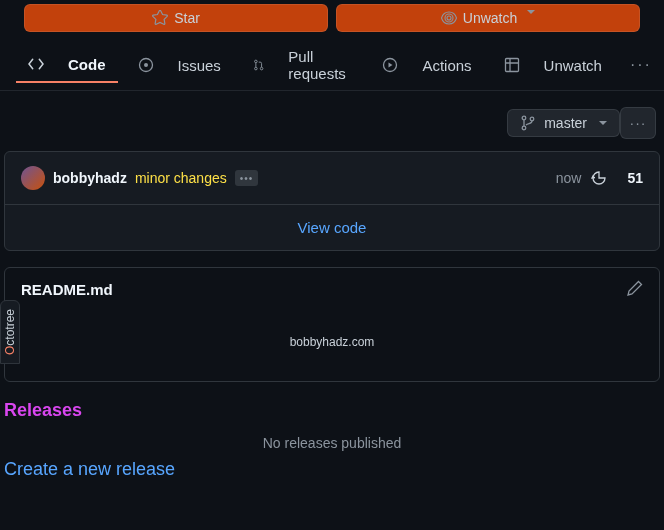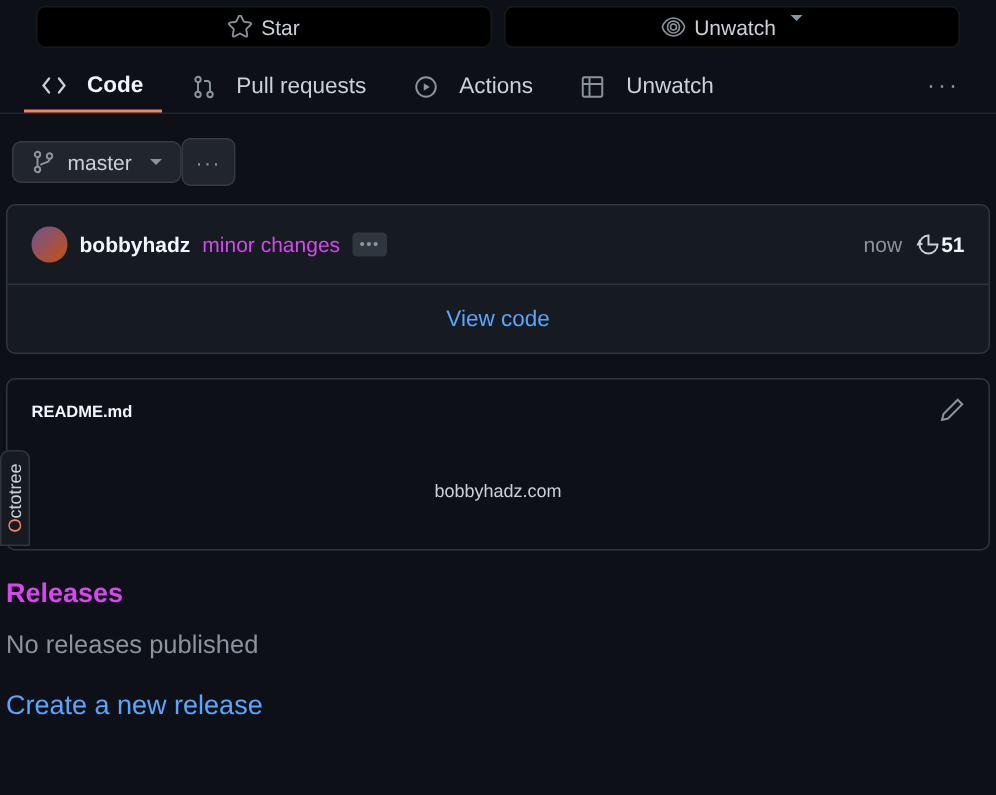--- a/index.html
+++ b/index.html
@@ -18,39 +18,39 @@
   padding: 4px 24px 8px;
 }
 .btn {
   display: inline-flex;
   justify-content: center;
   gap: 6px;
   padding: 5px 28px;
   font-size: 14px;
   font-weight: 500;
   color: #c9d1d9;
-  background: #000000;
+  background: #c2410c;
   border: 1px solid rgba(240,246,252,0.1);
   border-radius: 6px;
   cursor: pointer;
 }
 .btn-wide { flex: 1; }
 .icon-svg { width: 16px; height: 16px; fill: #8b949e; }
 .caret-down { width: 0; height: 0; border-left: 4px solid transparent; border-right: 4px solid transparent; border-top: 4px solid #8b949e; margin-left: 4px; }
 .tabs {
   display: flex;
   align-items: center;
   gap: 8px;
   padding: 0 16px;
   border-bottom: 1px solid #21262d;
 }
 .tab {
   display: inline-flex;
   align-items: center;
-  gap: 14px;
+  gap: 24px;
   padding: 8px 12px;
   color: #c9d1d9;
   font-size: 15px;
   cursor: pointer;
 }
 .tab.active {
   font-weight: 600;
   border-bottom: 2px solid #f78166;
   color: #f0f6fc;
 }
@@ -58,21 +58,21 @@
   margin-left: auto;
   padding: 8px;
   color: #8b949e;
   font-size: 16px;
   letter-spacing: 2px;
   cursor: pointer;
 }
 .branch-row {
   display: flex;
   align-items: center;
-  justify-content: flex-start;
+  justify-content: flex-end;
   padding: 16px 8px 12px;
 }
 .branch-btn {
   display: inline-flex;
   align-items: center;
   gap: 8px;
   padding: 5px 12px;
   background: #21262d;
   border: 1px solid rgba(240,246,252,0.1);
   border-radius: 6px;
@@ -109,75 +109,75 @@
   gap: 8px;
 }
 .avatar {
   width: 24px;
   height: 24px;
   border-radius: 50%;
   background: linear-gradient(135deg, #6e5494 0%, #c9510c 100%);
   flex-shrink: 0;
 }
 .author { font-weight: 600; color: #f0f6fc; }
-.commit-msg { color: #d946ef; text-align: right; }
+.commit-msg { color: #fde047; text-align: right; }
 .ellipsis-badge {
   display: inline-flex;
   align-items: center;
   justify-content: center;
   padding: 0 5px;
   height: 16px;
   background: #30363d;
   border-radius: 3px;
   font-size: 10px;
   letter-spacing: 1px;
   color: #8b949e;
   cursor: pointer;
 }
 .commit-meta {
   margin-left: auto;
   display: flex;
   align-items: center;
   gap: 10px;
   color: #8b949e;
 }
-.history { display: flex; align-items: flex-start; gap: 0; color: #f0f6fc; font-weight: 600; }
+.history { display: flex; align-items: flex-start; gap: 20px; color: #f0f6fc; font-weight: 600; }
 .view-code {
   text-align: center;
   padding: 14px;
   border-top: 1px solid #30363d;
   color: #58a6ff;
   font-size: 15px;
   cursor: pointer;
 }
 .readme-box {
   margin: 16px 4px 0;
   background: #0d1117;
   border: 1px solid #30363d;
   border-radius: 6px;
 }
 .readme-header {
   display: flex;
   align-items: center;
   justify-content: space-between;
   padding: 12px 16px;
 }
-.readme-title { font-weight: 600; color: #f0f6fc; font-size: 11px; }
+.readme-title { font-weight: 600; color: #f0f6fc; font-size: 15px; }
 .edit-icon { cursor: pointer; }
 .readme-body {
   padding: 24px 16px 32px;
   text-align: center;
   font-size: 12px;
   color: #c9d1d9;
 }
 .releases {
   padding: 18px 4px 0;
 }
 .releases h2 { font-size: 18px; font-weight: 600; color: #d946ef; margin-bottom: 14px; }
-.releases-none { color: #8b949e; font-size: 17px; margin-bottom: 20px; }
+.releases-none { color: #8b949e; font-size: 14px; margin-bottom: 8px; text-align: center; }
 .releases-link { color: #58a6ff; font-size: 18px; cursor: pointer; }
 .octotree {
   position: absolute;
   left: 0;
   top: 300px;
   writing-mode: vertical-rl;
   transform: rotate(180deg);
   background: #161b22;
   border: 1px solid #30363d;
   border-radius: 0 0 6px 6px;
@@ -205,20 +205,27 @@
     <span class="caret-down"></span>
   </button>
 </div>
 
 <nav class="tabs">
   <div class="tab active">
     <svg class="icon-svg" viewBox="0 0 16 16">
         <path d="M4.7 3.3L1 8l3.7 4.7M11.3 3.3L15 8l-3.7 4.7" fill="none" stroke="#c9d1d9" stroke-width="1.5" stroke-linecap="round"></path>
       </svg>
     <span>Code</span>
+  </div>
+  <div class="tab">
+    <svg class="icon-svg" viewBox="0 0 16 16">
+        <circle cx="8" cy="8" r="6.5" fill="none" stroke="#8b949e" stroke-width="1.3"></circle>
+        <circle cx="8" cy="8" r="2" fill="#8b949e"></circle>
+      </svg>
+    <span>Issues</span>
   </div>
   <div class="tab">
     <svg class="icon-svg" viewBox="0 0 16 16">
         <circle cx="4" cy="3" r="1.8" fill="none" stroke="#8b949e" stroke-width="1.3"></circle>
         <circle cx="4" cy="13" r="1.8" fill="none" stroke="#8b949e" stroke-width="1.3"></circle>
         <circle cx="12" cy="13" r="1.8" fill="none" stroke="#8b949e" stroke-width="1.3"></circle>
         <path d="M4 5v6M12 11V6a2 2 0 00-2-2H8" fill="none" stroke="#8b949e" stroke-width="1.3"></path>
       </svg>
     <span>Pull requests</span>
   </div>

